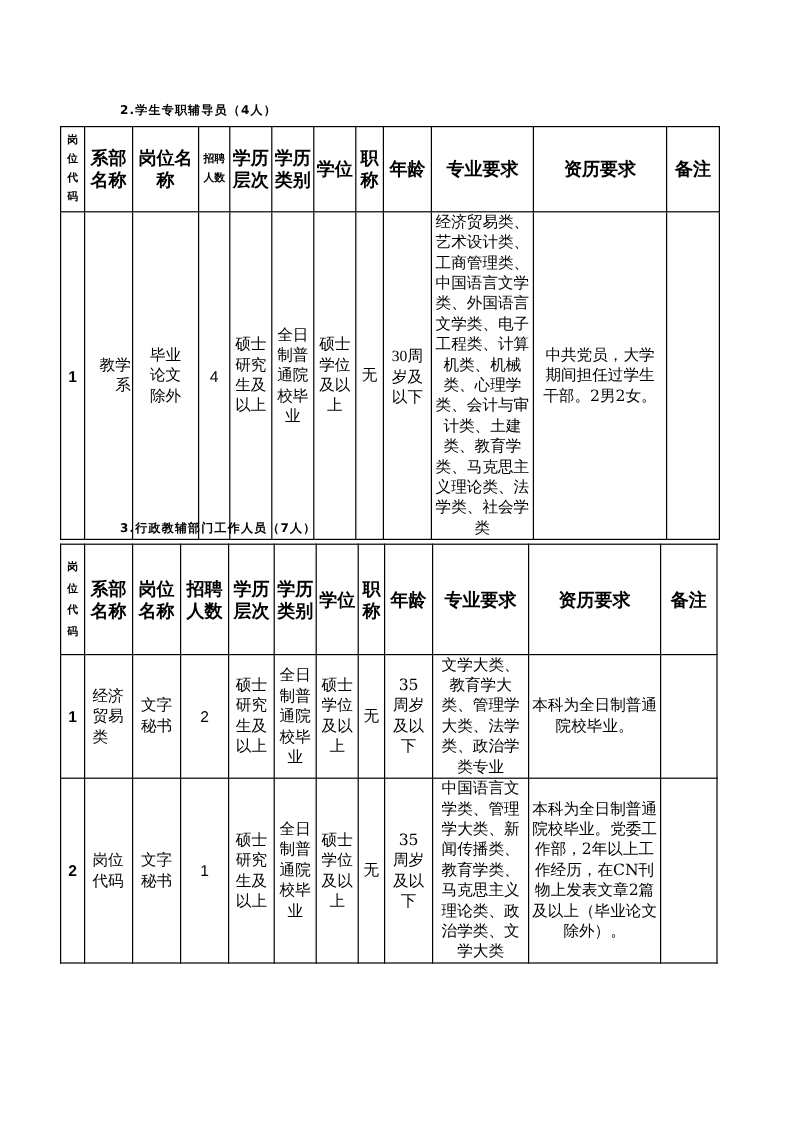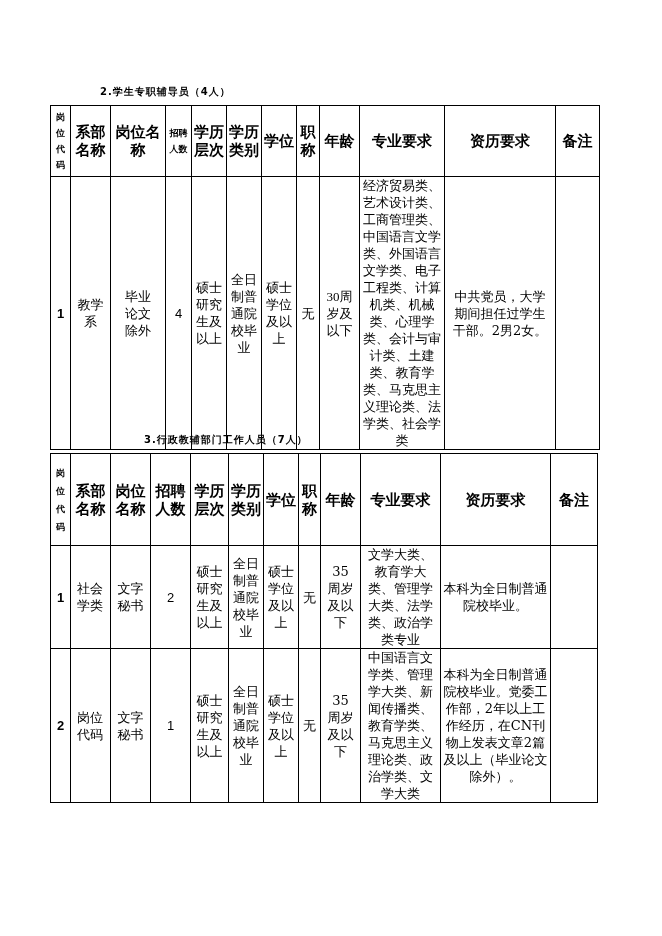--- a/index.html
+++ b/index.html
@@ -72,36 +72,36 @@
     <th class="narrow">学历类别</th>
     <th>学位</th>
     <th class="narrow">职称</th>
     <th>年龄</th>
     <th>专业要求</th>
     <th>资历要求</th>
     <th>备注</th>
   </tr>
   <tr style="height:226px;">
     <td class="code">1</td>
-    <td style="padding:0 1px;">教学系</td>
+    <td style="padding:0 1px;text-align:right;">教学系</td>
     <td style="padding:0 8px;">毕业论文除外</td>
     <td class="num">4</td>
     <td class="narrow">硕士研究生及以上</td>
     <td class="narrow">全日制普通院校毕业</td>
     <td class="narrow">硕士学位及以上</td>
     <td>无</td>
     <td style="padding:0 6px;font-family:Liberation Serif, serif;">30周岁及以下</td>
     <td class="major">经济贸易类、艺术设计类、工商管理类、中国语言文学类、外国语言文学类、电子工程类、计算机类、机械类、心理学类、会计与审计类、土建类、教育学类、马克思主义理论类、法学类、社会学类</td>
     <td class="req center">中共党员，大学期间担任过学生干部。2男2女。</td>
     <td></td>
   </tr>
 </tbody>
   </table>
 
-<div class="section-title" style="left:100px; top:433px;margin-left:44px;">3.行政教辅部门工作人员（7人）</div>
+<div class="section-title" style="left:100px; top:433px;">3.行政教辅部门工作人员（7人）</div>
 
 <table class="job" style="left:50px; top:453px; width:547px;">
   <colgroup>
     <col style="width:20px">
       <col style="width:40px">
       <col style="width:40px">
       <col style="width:40px">
     <col style="width:38px">
       <col style="width:35px">
       <col style="width:35px">
@@ -121,21 +121,21 @@
     <th class="narrow">学历类别</th>
     <th>学位</th>
     <th class="narrow">职称</th>
     <th>年龄</th>
     <th>专业要求</th>
     <th>资历要求</th>
     <th>备注</th>
   </tr>
   <tr style="height:90px;">
     <td class="code">1</td>
-    <td style="text-align:left;padding:0 6px;">社会学类</td>
+    <td style="text-align:left;padding:0 6px;">经济贸易类</td>
     <td class="narrow">文字秘书</td>
     <td class="num">2</td>
     <td class="narrow">硕士研究生及以上</td>
     <td class="narrow">全日制普通院校毕业</td>
     <td class="narrow">硕士学位及以上</td>
     <td>无</td>
     <td style="padding:0 6px;">35周岁及以下</td>
     <td class="major">文学大类、教育学大类、管理学大类、法学类、政治学类专业</td>
     <td class="req">本科为全日制普通院校毕业。</td>
     <td></td>

